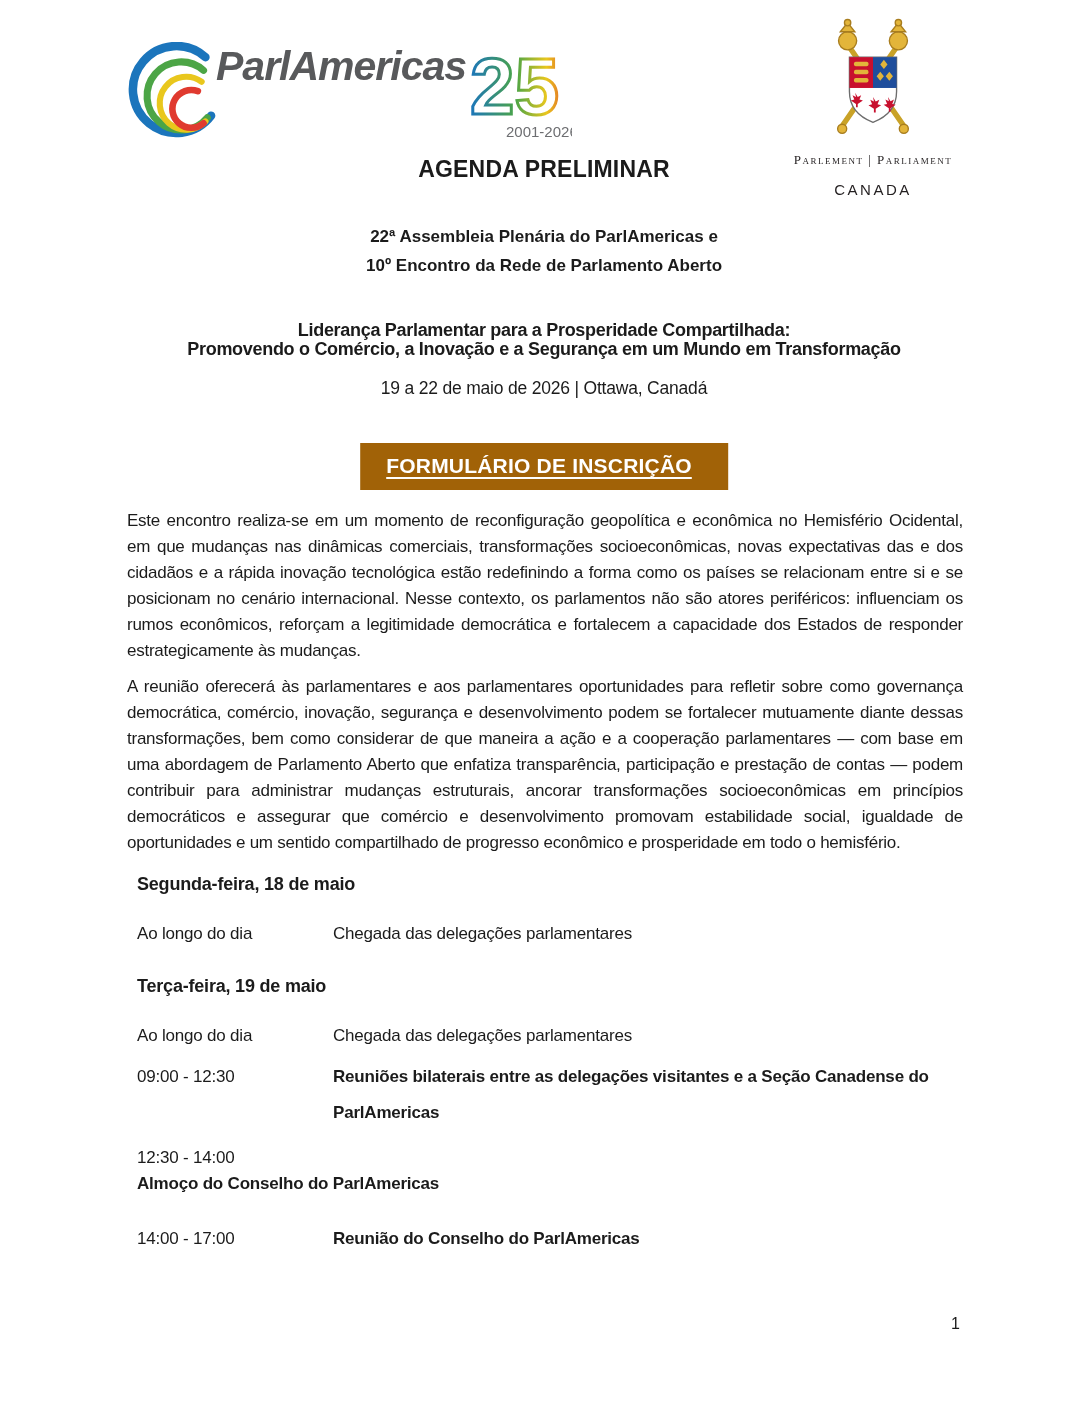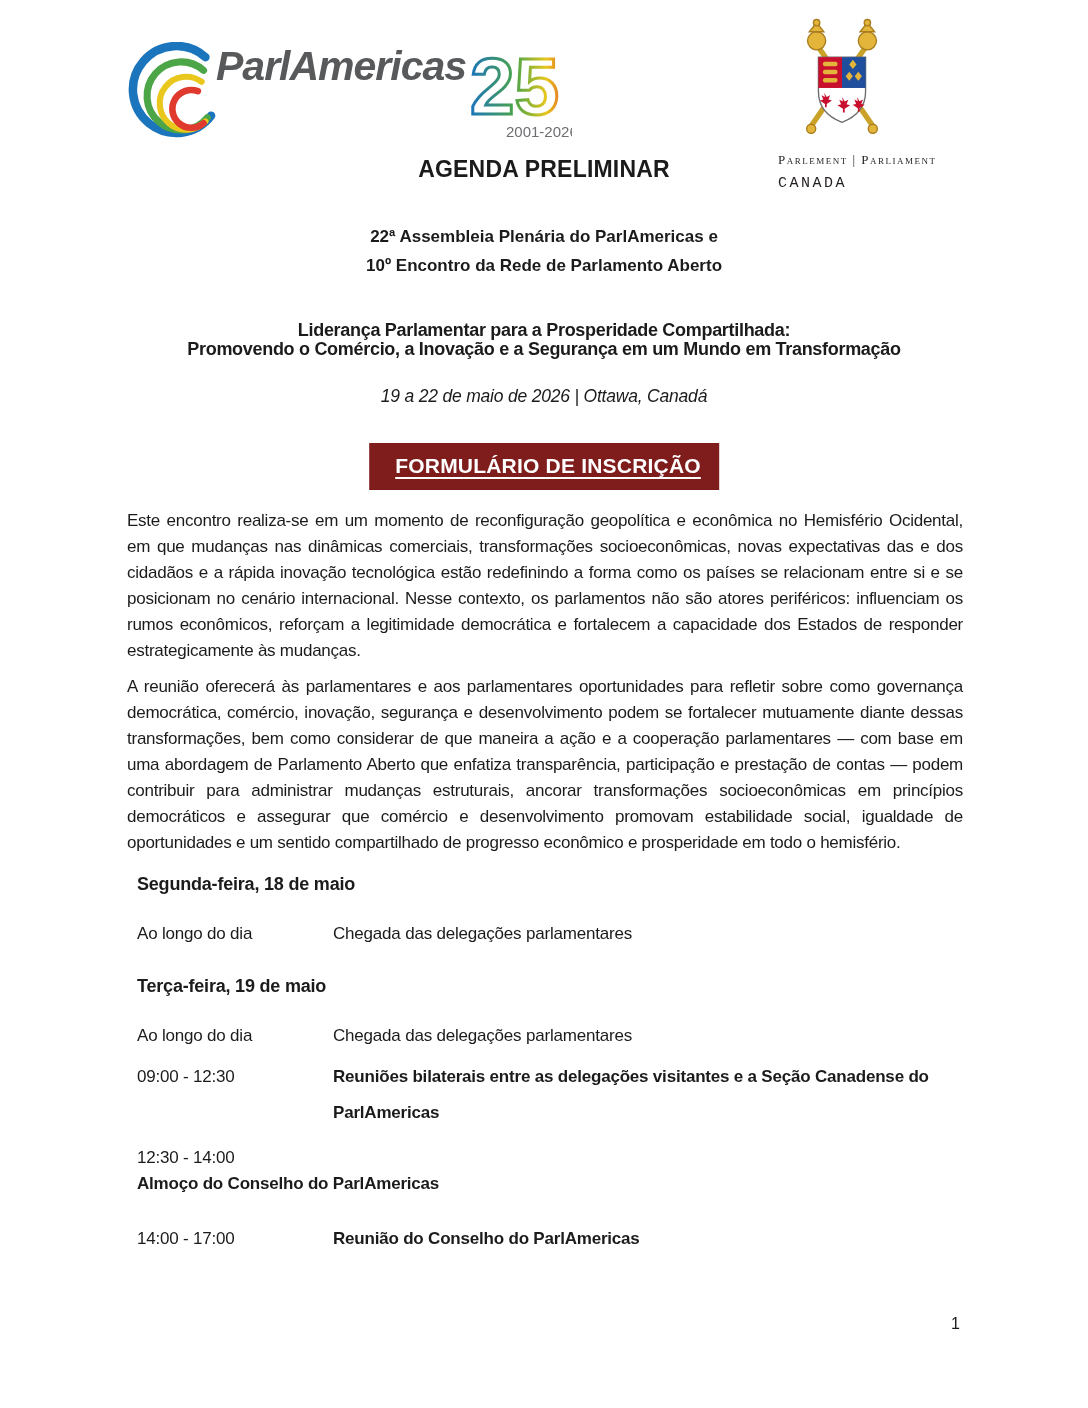--- a/index.html
+++ b/index.html
@@ -12,47 +12,47 @@
 
   
   .pa-logo{left:126px;top:42px;width:380px;height:110px;display:flex;align-items:flex-start;}
   .pa-arcs{width:104px;height:104px;flex-shrink:0;margin-right:-14px;}
   .pa-name{
     font-size:41px;font-weight:bold;font-style:italic;color:#58595B;
     letter-spacing:-1px;line-height:1;margin-top:4px;
   }
   .pa-25{width:102px;height:104px;margin-left:4px;flex-shrink:0;}
 
-  .ca-logo{left:778px;top:10px;width:190px;text-align:left;}
+  .ca-logo{left:778px;top:10px;width:190px;text-align:center;}
   .ca-crest{width:128px;height:136px;}
   .ca-line1{
     font-family:"Liberation Serif", serif;font-size:13px;letter-spacing:1.5px;
     color:#231f20;font-variant:small-caps;white-space:nowrap;margin-top:2px;
   }
   .ca-line2{
-    font-family:Liberation Mono, monospace;font-size:15px;letter-spacing:2.5px;
-    color:#231f20;margin-top:7px;
+    font-family:Liberation Sans, sans-serif;font-size:15px;letter-spacing:2.5px;
+    color:#231f20;margin-top:13px;
   }
 
   
   .centerline{left:0;width:100%;text-align:center;}
   .doc-title{top:156px;font-size:23px;font-weight:bold;letter-spacing:0.2px;}
   .sub1{top:227px;font-size:17px;font-weight:bold;}
   .sub2{top:256px;font-size:17px;font-weight:bold;}
   .theme1{top:320px;font-size:18px;font-weight:bold;letter-spacing:-0.3px;}
   .theme2{top:339px;font-size:18px;font-weight:bold;letter-spacing:-0.3px;}
-  .dateline{top:386px;font-size:17.5px;letter-spacing:-0.2px;font-style:italic;}
+  .dateline{top:378px;font-size:17.5px;letter-spacing:-0.2px;}
 
   
   .reg-btn{
     top:443px;left:50%;transform:translateX(-50%);
-    background:#7f1d1d;color:#ffffff;
+    background:#a16207;color:#ffffff;
     font-size:21px;font-weight:bold;text-decoration:underline;
     text-underline-offset:4px;
-    padding:11px 18px 12px 26px;white-space:nowrap;cursor:pointer;border:none;
+    padding:11px 36px 12px 26px;white-space:nowrap;cursor:pointer;border:none;
     letter-spacing:0.2px;
   }
 
   
   .content{left:127px;top:508px;width:836px;}
   .para{
     font-size:17px;line-height:26px;text-align:justify;
     letter-spacing:-0.25px;margin:0 0 0 0;
   }
   .para + .para{margin-top:10px;line-height:26px;}

